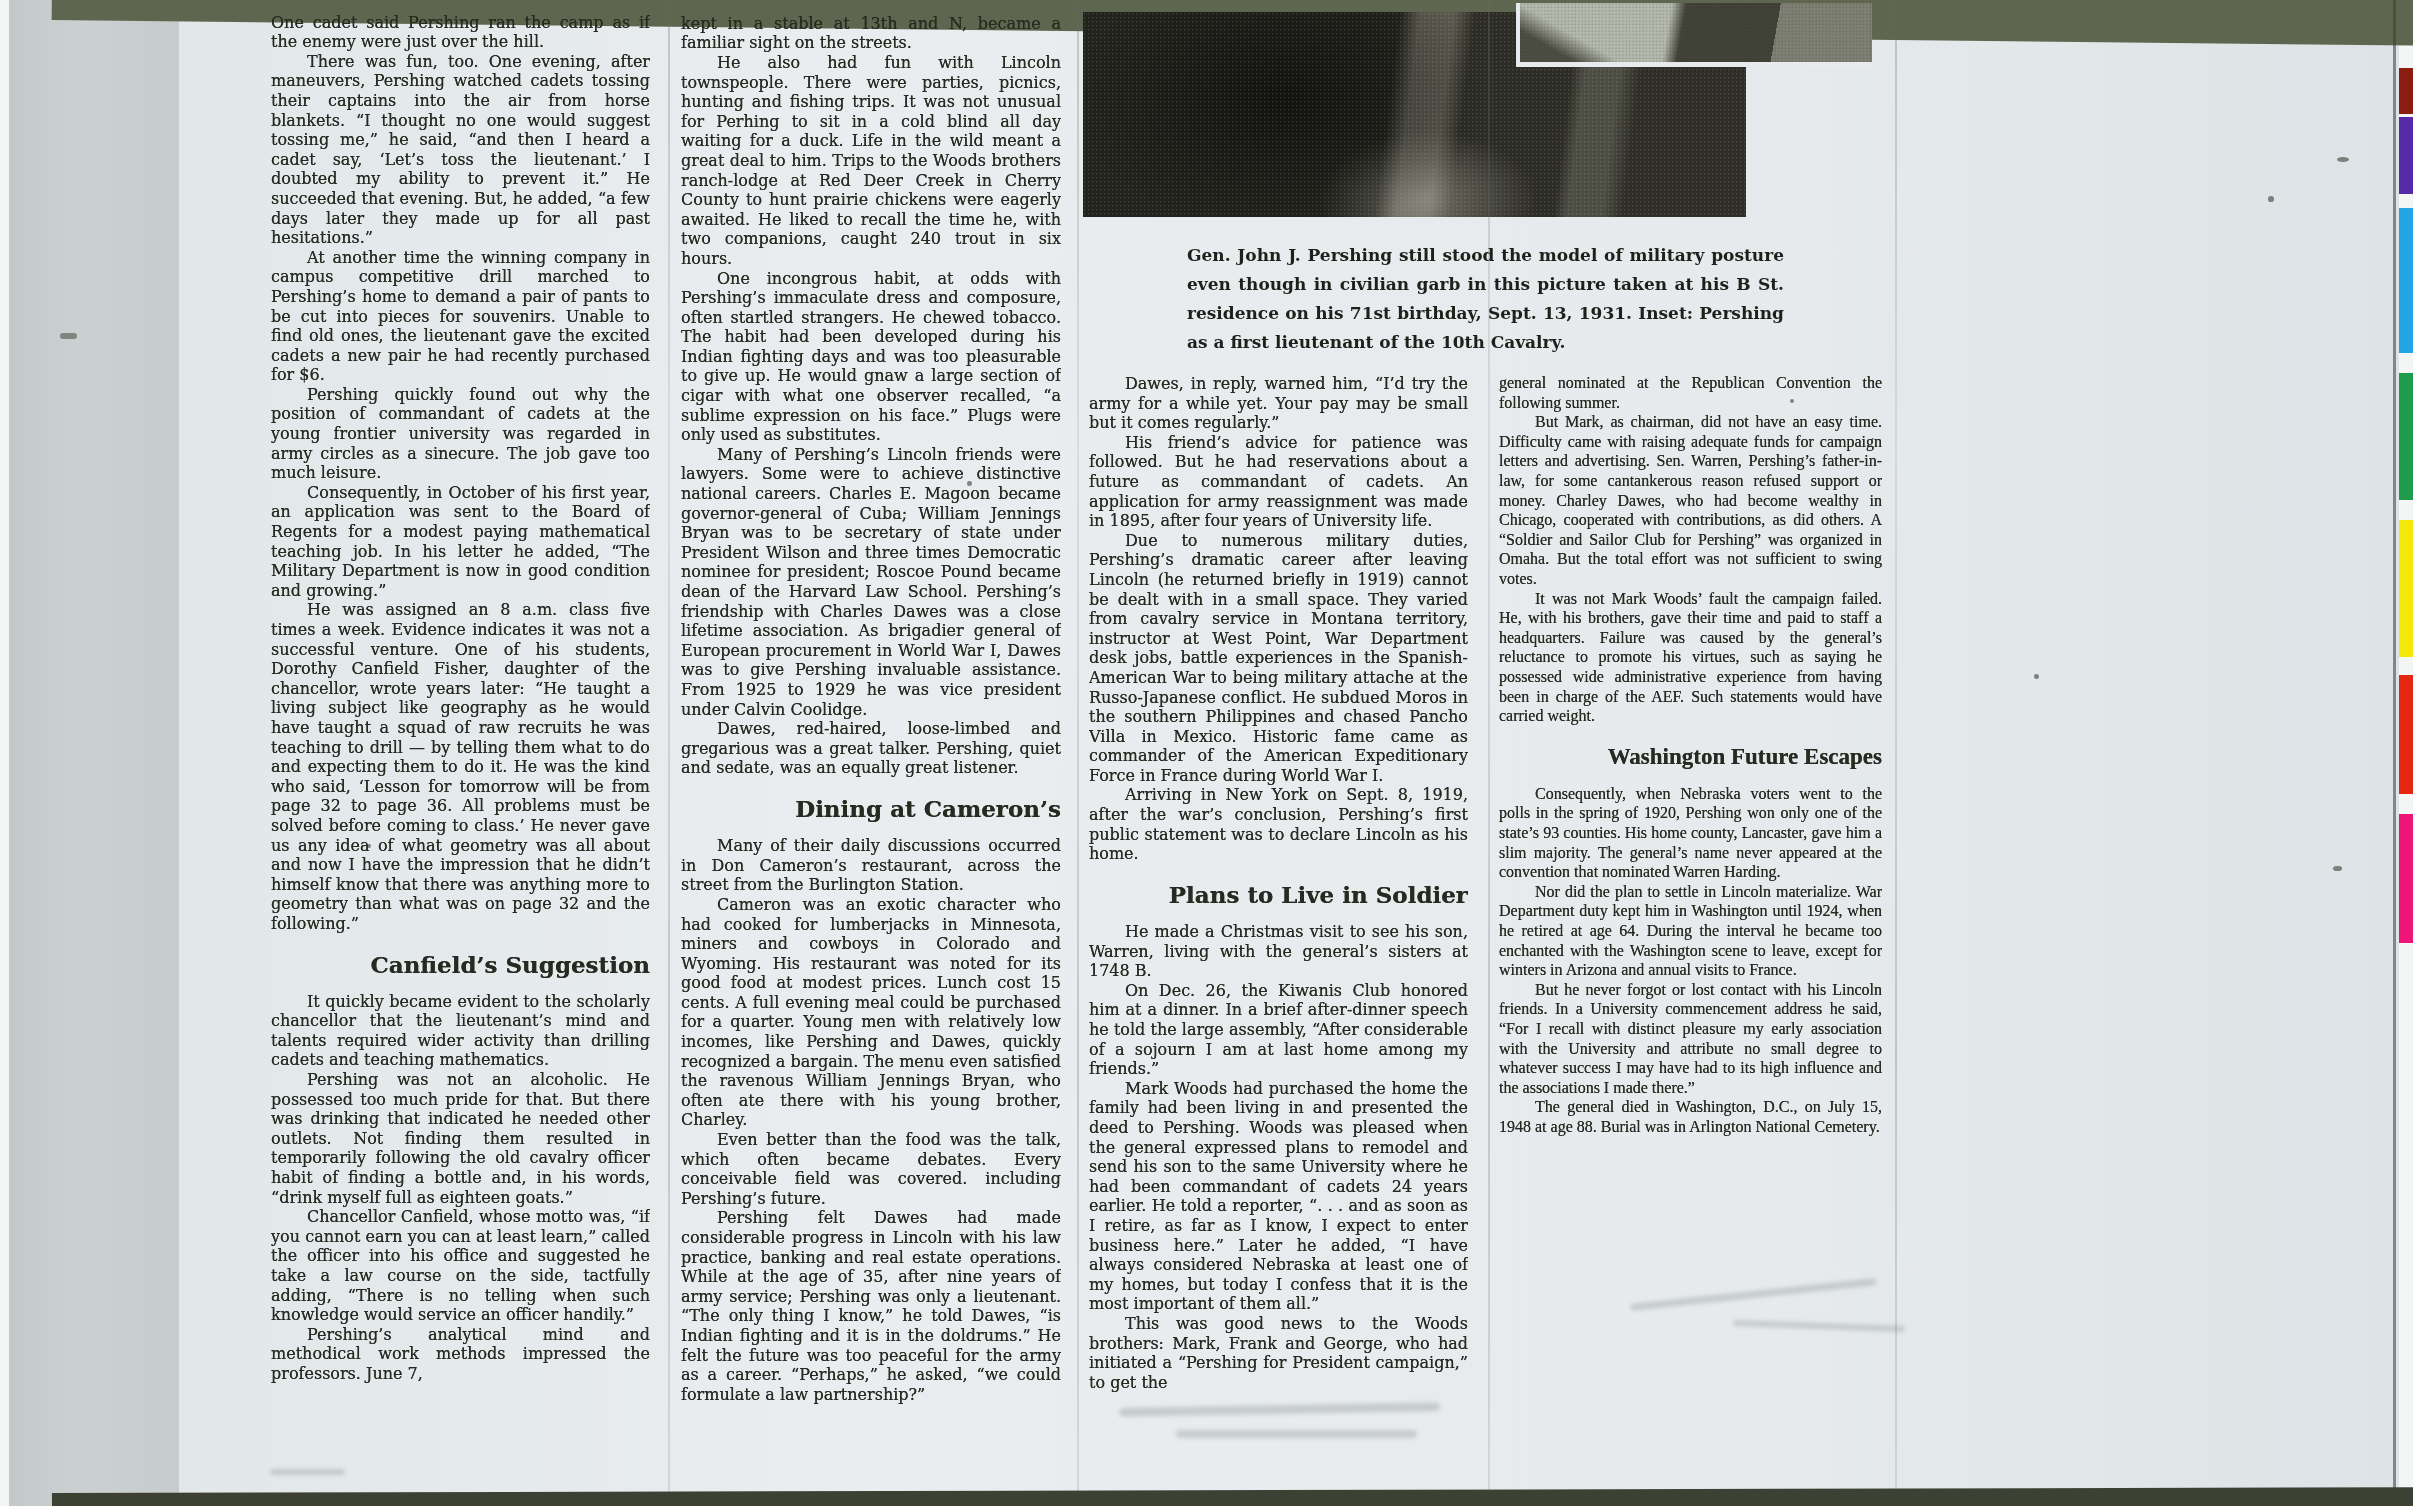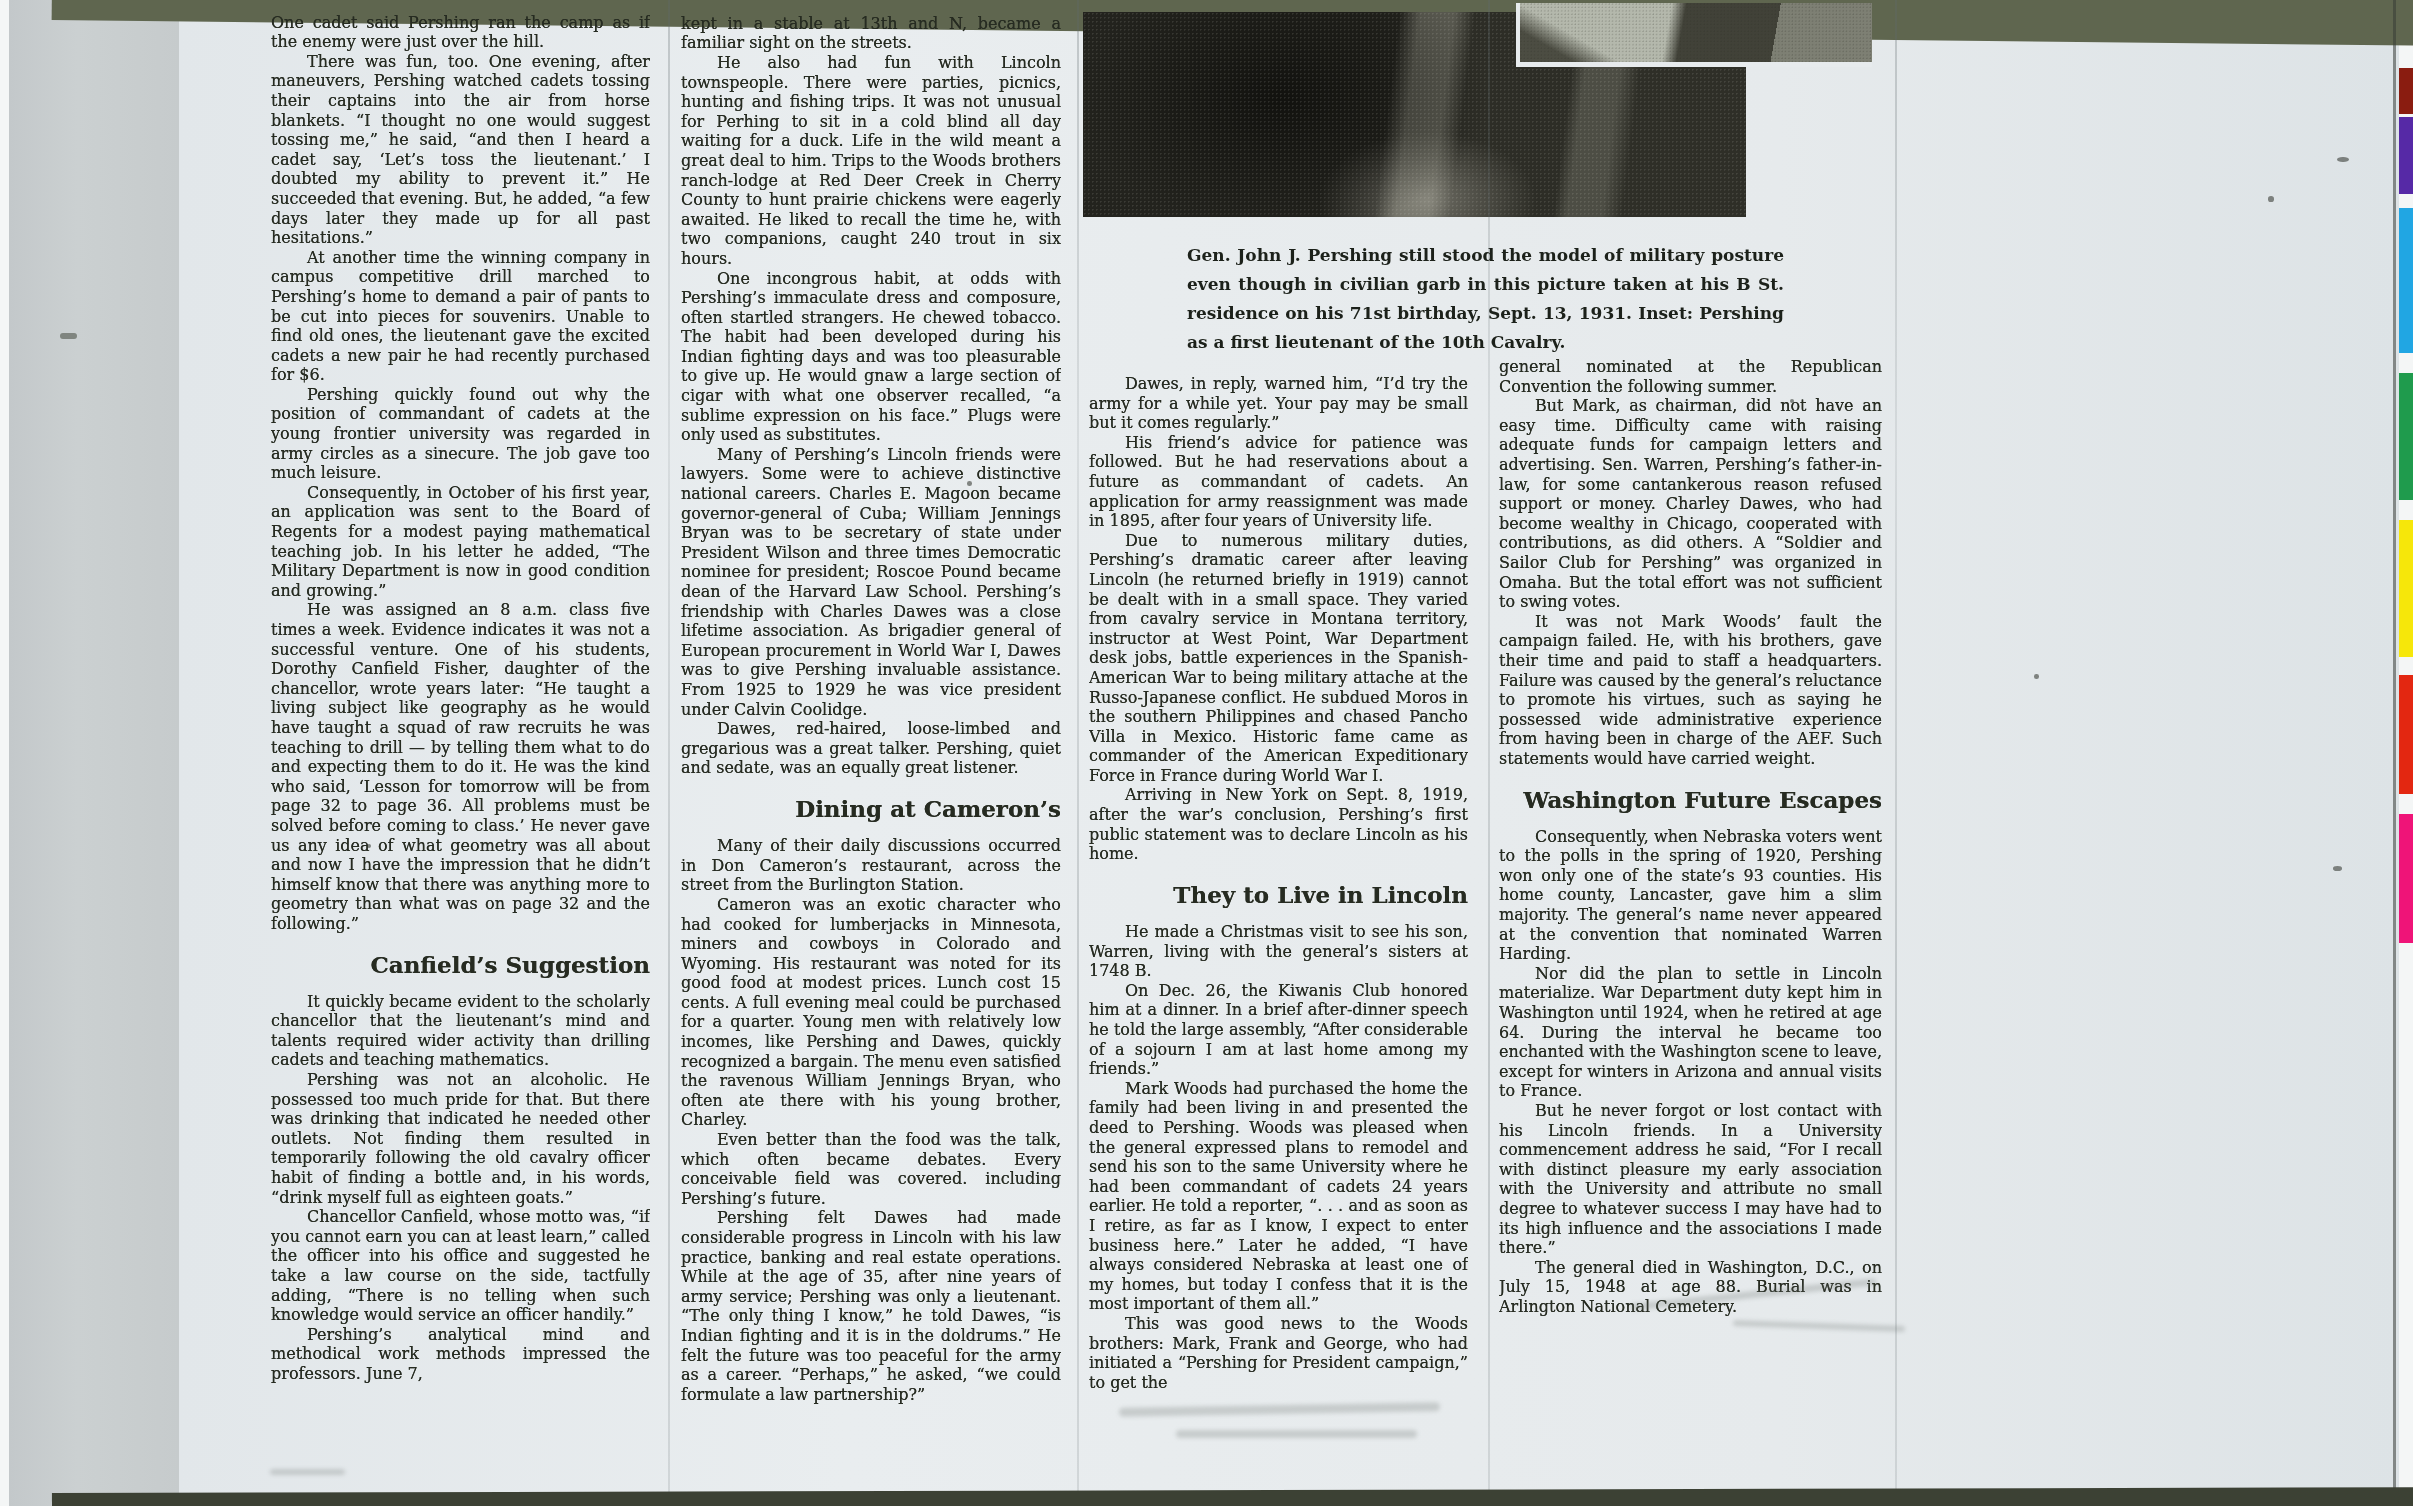--- a/index.html
+++ b/index.html
@@ -55,21 +55,21 @@
   
   .col{position:absolute;z-index:5;font-size:16px;line-height:19.6px;color:#262b21;
        text-align:justify;overflow:hidden;text-shadow:0 0 0.3px rgba(35,40,30,.85);}
   .col p{margin:0;}
   .col p.ind{text-indent:36px;}
   .col .h{font-weight:bold;text-align:right;font-size:23px;line-height:26px;
           margin:18.4px 0 13.8px;text-indent:0;}
   #col1{left:271px;top:12.6px;width:379px;height:1472px;}
   #col2{left:681px;top:13.8px;width:380px;height:1471px;}
   #col3{left:1089px;top:374px;width:379px;height:1107px;}
-  #col4{left:1499px;top:357px;width:383px;height:1109px;}
+  #col4{left:1499px;top:373px;width:383px;height:1109px;font-family:Liberation Serif, serif;}
 
   
   .edge-right{position:absolute;left:2393px;top:0;width:3.4px;height:1506px;
               background:rgba(55,60,54,.55);z-index:7;}
   .colorbar{position:absolute;left:2399px;top:0;width:15px;height:1506px;z-index:7;}
   .colorbar .block{position:absolute;left:0;width:15px;}
 
   
   .speck{position:absolute;background:#2c3028;border-radius:50%;opacity:.55;z-index:6;}
   .smudge{position:absolute;background:#6a716d;opacity:.26;filter:blur(2.3px);
@@ -120,21 +120,21 @@
       <p class="ind">Many of their daily discussions occurred in Don Cameron’s restaurant, across the street from the Burlington Station.</p>
       <p class="ind">Cameron was an exotic character who had cooked for lumberjacks in Minnesota, miners and cowboys in Colorado and Wyoming. His restaurant was noted for its good food at modest prices. Lunch cost 15 cents. A full evening meal could be purchased for a quarter. Young men with relatively low incomes, like Pershing and Dawes, quickly recognized a bargain. The menu even satisfied the ravenous William Jennings Bryan, who often ate there with his young brother, Charley.</p>
       <p class="ind">Even better than the food was the talk, which often became debates. Every conceivable field was covered. including Pershing’s future.</p>
       <p class="ind">Pershing felt Dawes had made considerable progress in Lincoln with his law practice, banking and real estate operations. While at the age of 35, after nine years of army service; Pershing was only a lieutenant. “The only thing I know,” he told Dawes, “is Indian fighting and it is in the doldrums.” He felt the future was too peaceful for the army as a career. “Perhaps,” he asked, “we could formulate a law partnership?”</p>
     </div>
   <div class="col" id="col3">
       <p class="ind">Dawes, in reply, warned him, “I’d try the army for a while yet. Your pay may be small but it comes regularly.”</p>
       <p class="ind">His friend’s advice for patience was followed. But he had reservations about a future as commandant of cadets. An application for army reassignment was made in 1895, after four years of University life.</p>
       <p class="ind">Due to numerous military duties, Pershing’s dramatic career after leaving Lincoln (he returned briefly in 1919) cannot be dealt with in a small space. They varied from cavalry service in Montana territory, instructor at West Point, War Department desk jobs, battle experiences in the Spanish-American War to being military attache at the Russo-Japanese conflict. He subdued Moros in the southern Philippines and chased Pancho Villa in Mexico. Historic fame came as commander of the American Expeditionary Force in France during World War I.</p>
       <p class="ind">Arriving in New York on Sept. 8, 1919, after the war’s conclusion, Pershing’s first public statement was to declare Lincoln as his home.</p>
-      <div class="h">They to Live in Lincoln</div>
+      <div class="h">Plans to Live in Soldier</div>
       <p class="ind">He made a Christmas visit to see his son, Warren, living with the general’s sisters at 1748 B.</p>
       <p class="ind">On Dec. 26, the Kiwanis Club honored him at a dinner. In a brief after-dinner speech he told the large assembly, “After considerable of a sojourn I am at last home among my friends.”</p>
       <p class="ind">Mark Woods had purchased the home the family had been living in and presented the deed to Pershing. Woods was pleased when the general expressed plans to remodel and send his son to the same University where he had been commandant of cadets 24 years earlier. He told a reporter, “. . . and as soon as I retire, as far as I know, I expect to enter business here.” Later he added, “I have always considered Nebraska at least one of my homes, but today I confess that it is the most important of them all.”</p>
       <p class="ind">This was good news to the Woods brothers: Mark, Frank and George, who had initiated a “Pershing for President campaign,” to get the</p>
     </div>
   <div class="col" id="col4">
       <p>general nominated at the Republican Convention the following summer.</p>
       <p class="ind">But Mark, as chairman, did not have an easy time. Difficulty came with raising adequate funds for campaign letters and advertising. Sen. Warren, Pershing’s father-in-law, for some cantankerous reason refused support or money. Charley Dawes, who had become wealthy in Chicago, cooperated with contributions, as did others. A “Soldier and Sailor Club for Pershing” was organized in Omaha. But the total effort was not sufficient to swing votes.</p>
       <p class="ind">It was not Mark Woods’ fault the campaign failed. He, with his brothers, gave their time and paid to staff a headquarters. Failure was caused by the general’s reluctance to promote his virtues, such as saying he possessed wide administrative experience from having been in charge of the AEF. Such statements would have carried weight.</p>
       <div class="h">Washington Future Escapes</div>

